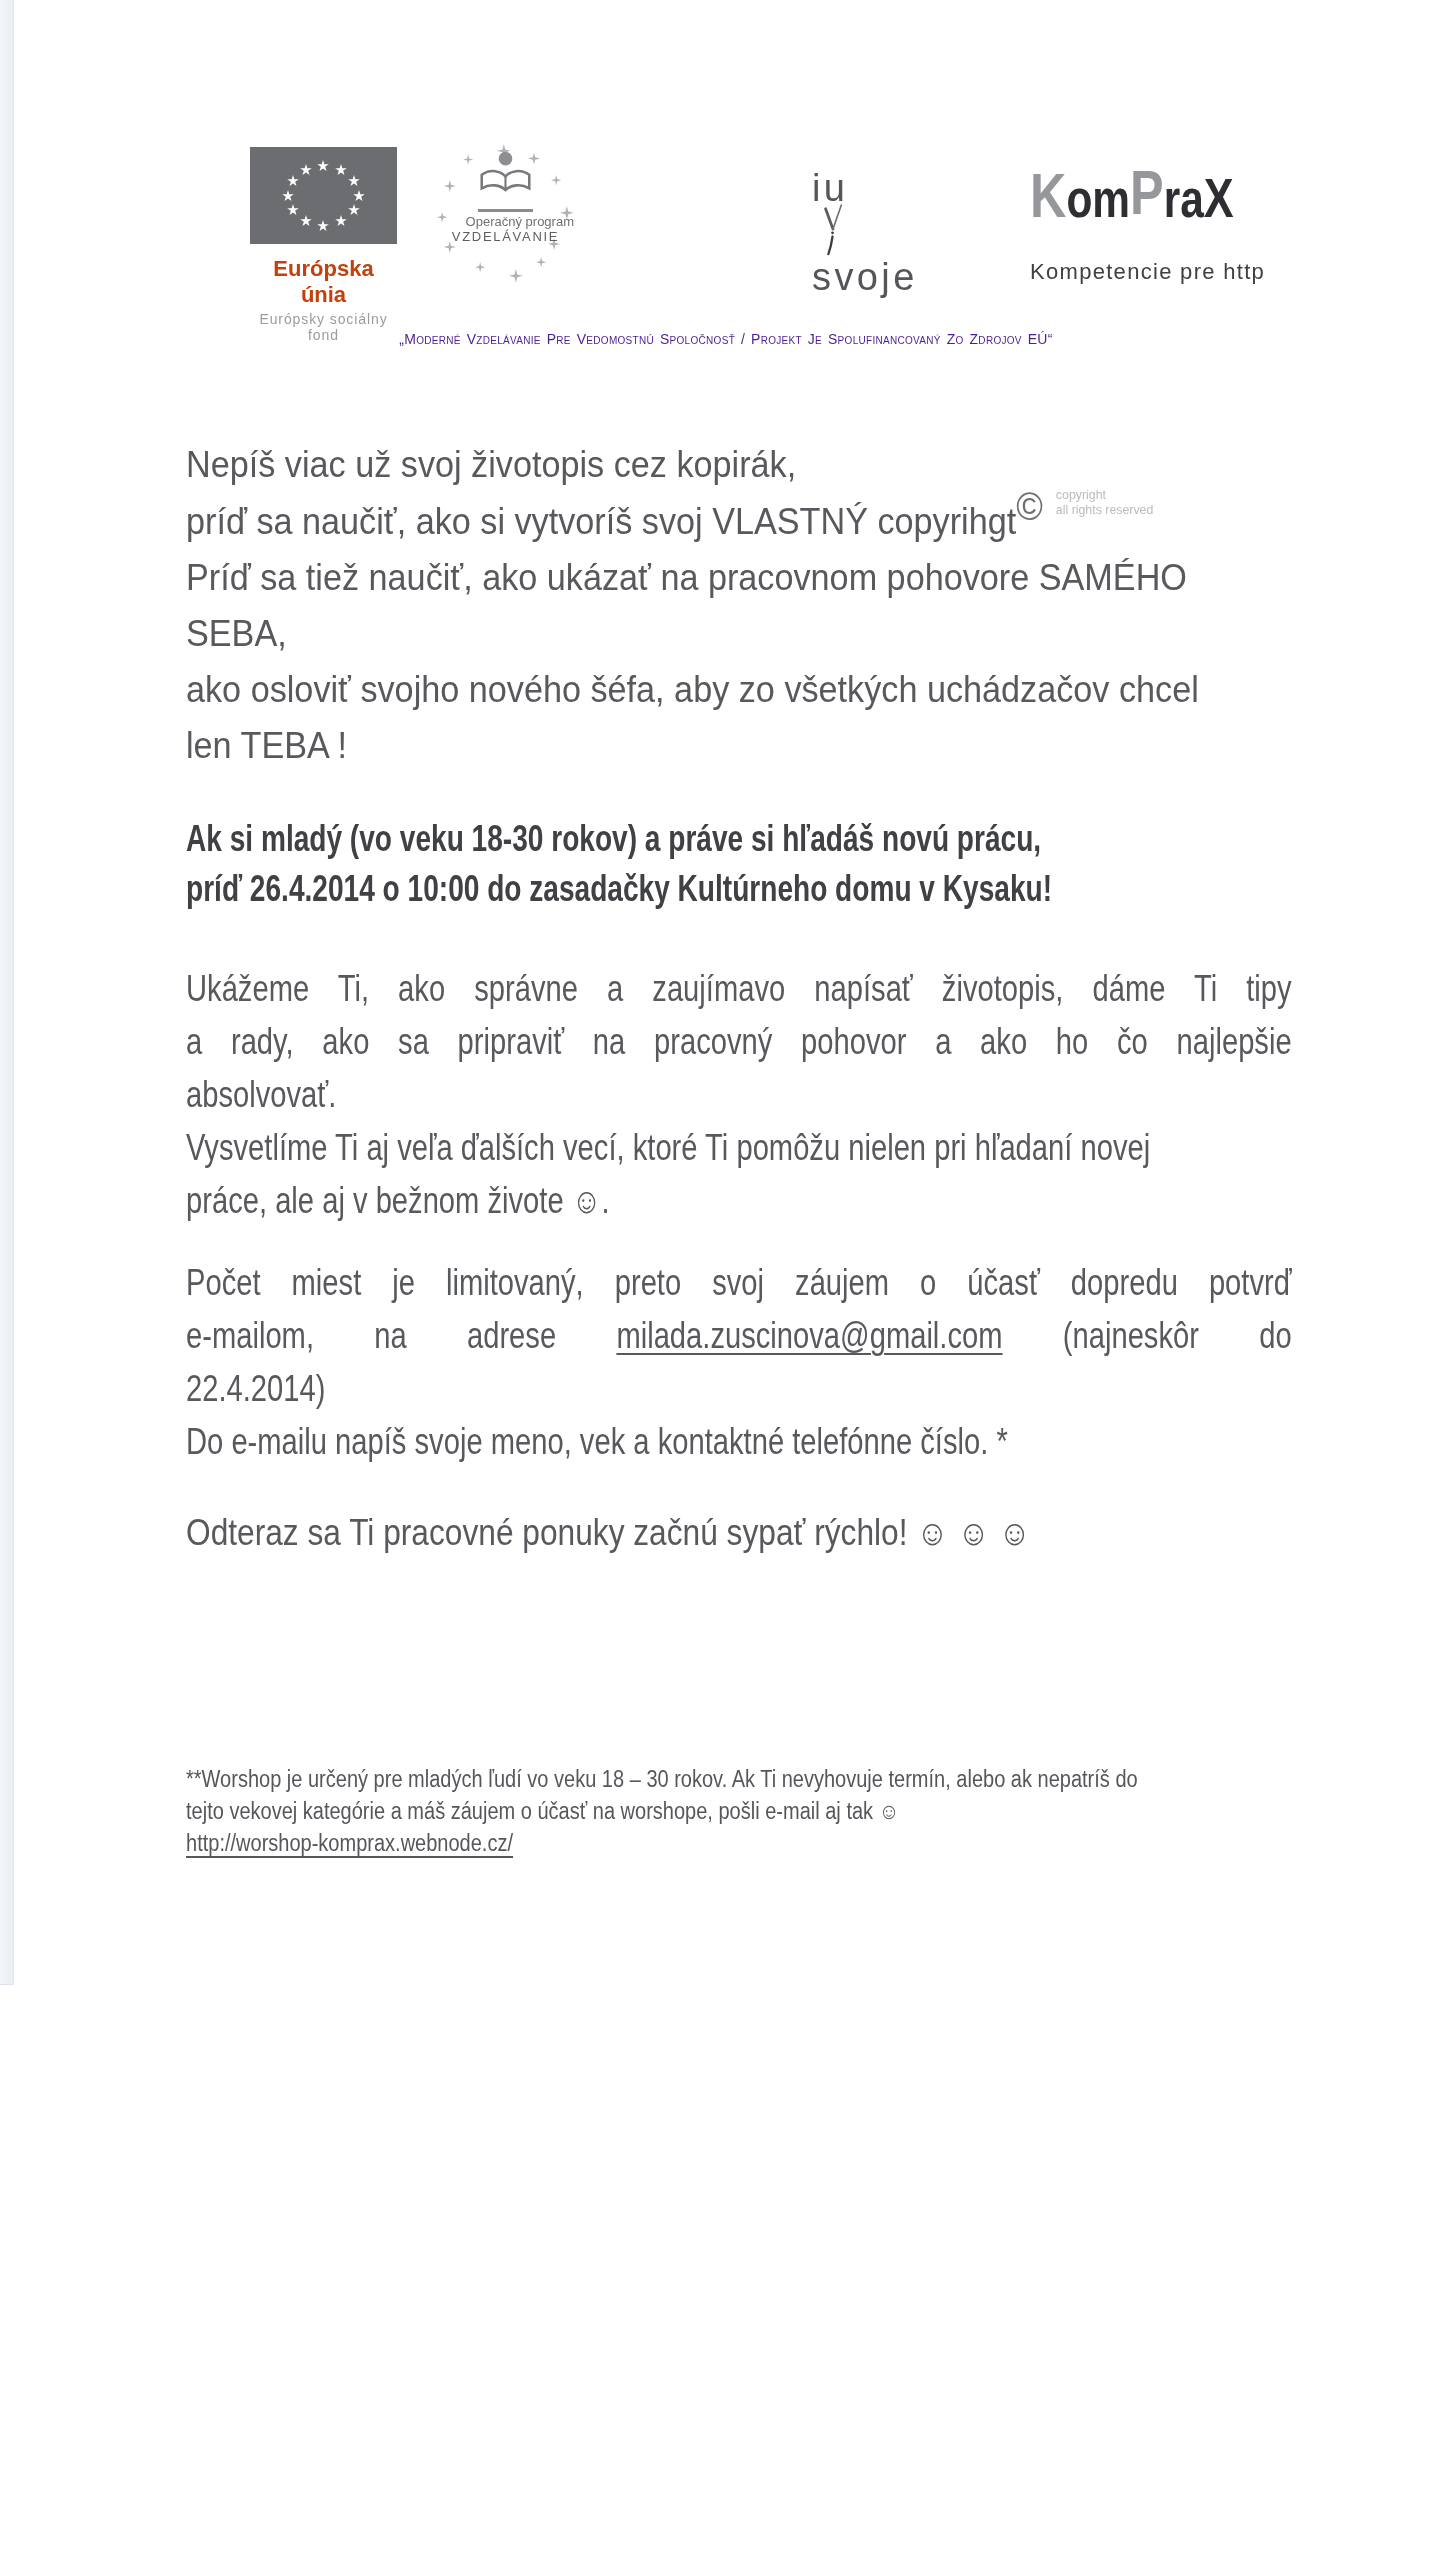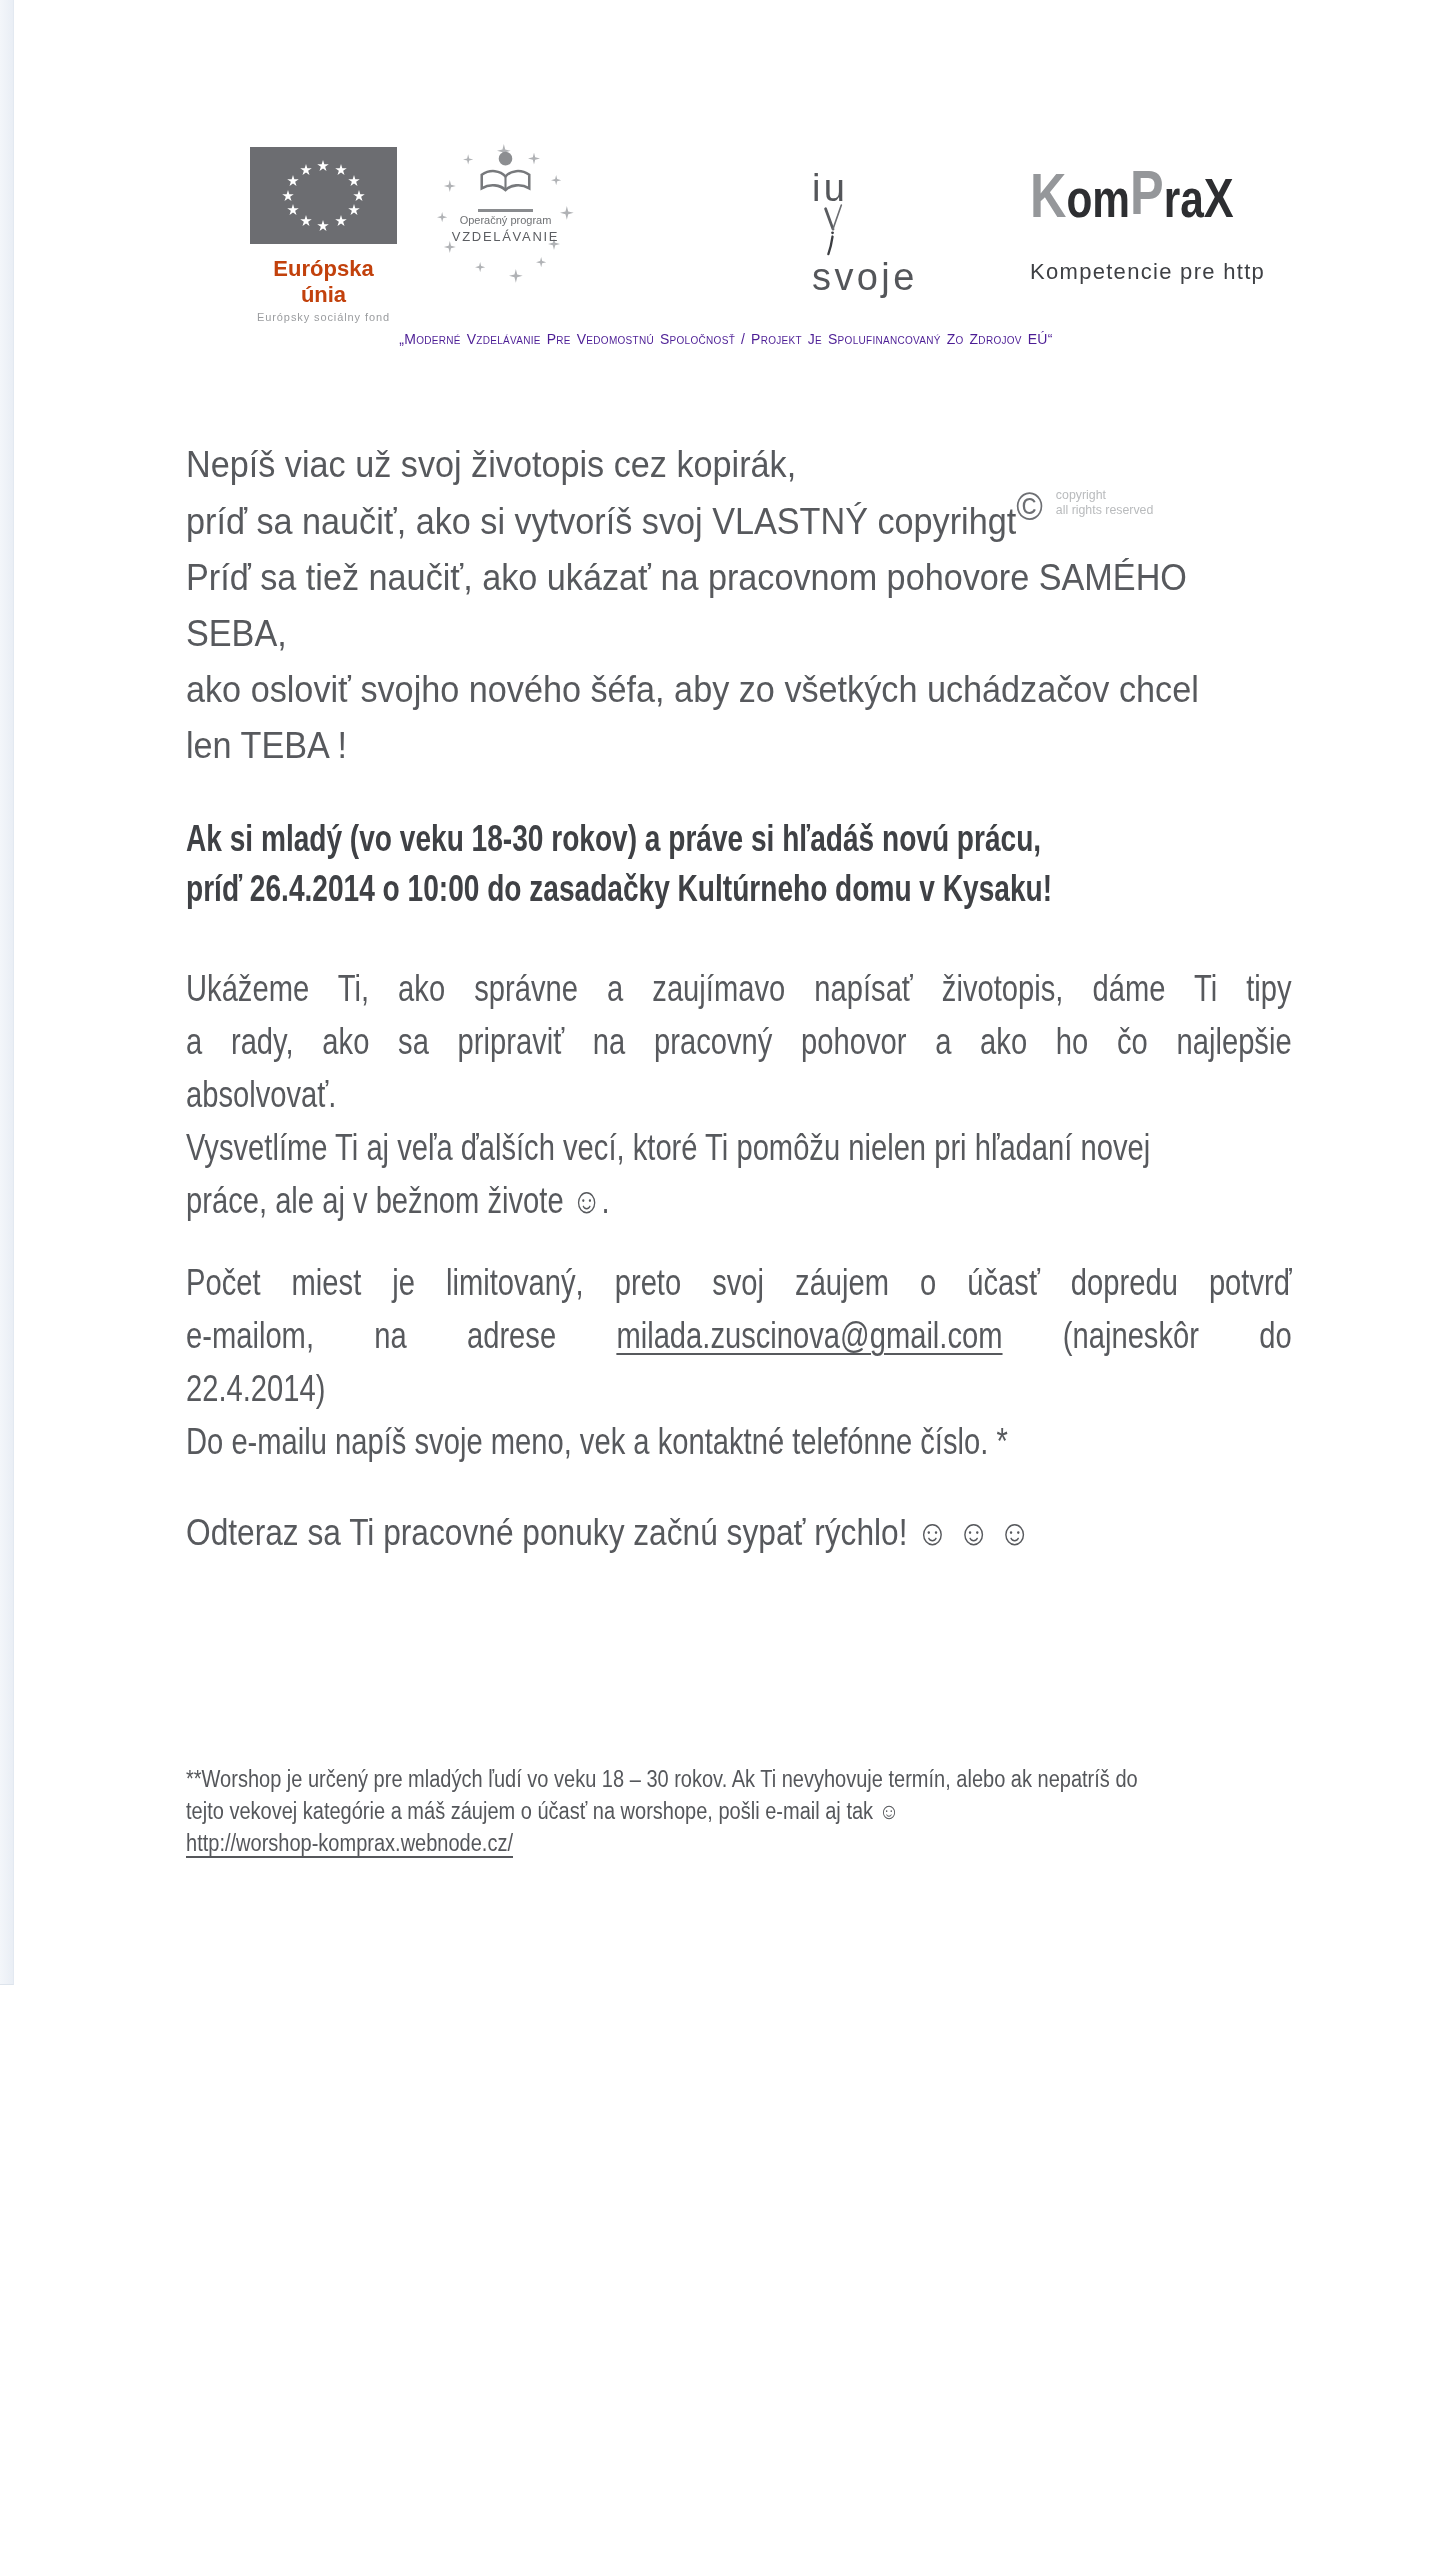--- a/index.html
+++ b/index.html
@@ -8,27 +8,27 @@
   
   .scan-edge{position:absolute;left:0;top:0;width:13px;height:1984px;
              background:linear-gradient(to right,#f3f6fa,#e9eef5);
              border-right:0.9px solid #e3e9f1;border-bottom:0.9px solid #dde4ec;}
   
   .eu-logo{position:absolute;left:250px;top:147px;width:162px;}
   .eu-flag{position:relative;width:147px;height:97px;background:#6c6d71;}
   .eu-star{position:absolute;width:12px;height:12px;background:#ffffff;
            clip-path:polygon(50% 0%,61% 35%,98% 35%,68% 57%,79% 91%,50% 70%,21% 91%,32% 57%,2% 35%,39% 35%);}
   .eu-title{margin-top:12px;width:147px;text-align:center;font-weight:bold;font-size:22px;color:#c2410c;}
-  .eu-sub{margin-top:3.4px;width:147px;text-align:center;font-size:11px;color:#9a9c9f;letter-spacing:0.9px;}
+  .eu-sub{margin-top:3.4px;width:147px;text-align:center;font-size:14px;color:#9a9c9f;letter-spacing:0.9px;}
 
   .opv-logo{position:absolute;left:437px;top:144px;width:137px;height:141px;}
   .opv-star{position:absolute;background:#b0b2b5;
             clip-path:polygon(50% 0%,60% 40%,100% 50%,60% 60%,50% 100%,40% 60%,0% 50%,40% 40%);}
   .opv-icon{position:absolute;left:41px;top:6.8px;}
-  .opv-line1{position:absolute;top:70px;width:137px;text-align:center;font-size:11px;color:#6f7174;}
+  .opv-line1{position:absolute;top:70px;width:137px;text-align:right;font-size:13px;color:#6f7174;}
   .opv-rule{position:absolute;top:65px;left:41px;width:55px;height:2.6px;background:#8a8c8f;}
   .opv-line2{position:absolute;top:85px;width:137px;text-align:center;font-size:13px;letter-spacing:1.7px;color:#5c5e62;}
 
   .iuventa{position:absolute;left:812px;top:167px;display:flex;align-items:flex-start;
            font-size:38px;color:#54565a;letter-spacing:3.4px;height:51px;flex-direction:column;}
   .iuventa svg{margin:-5.1px 1.7px 0 1.7px;overflow:visible;}
 
   .komprax{position:absolute;left:1006px;top:159px;width:256px;margin-left:24px;}
   .kp-word{transform:scaleX(0.8);transform-origin:left top;white-space:nowrap;
            font-weight:bold;line-height:73px;}

